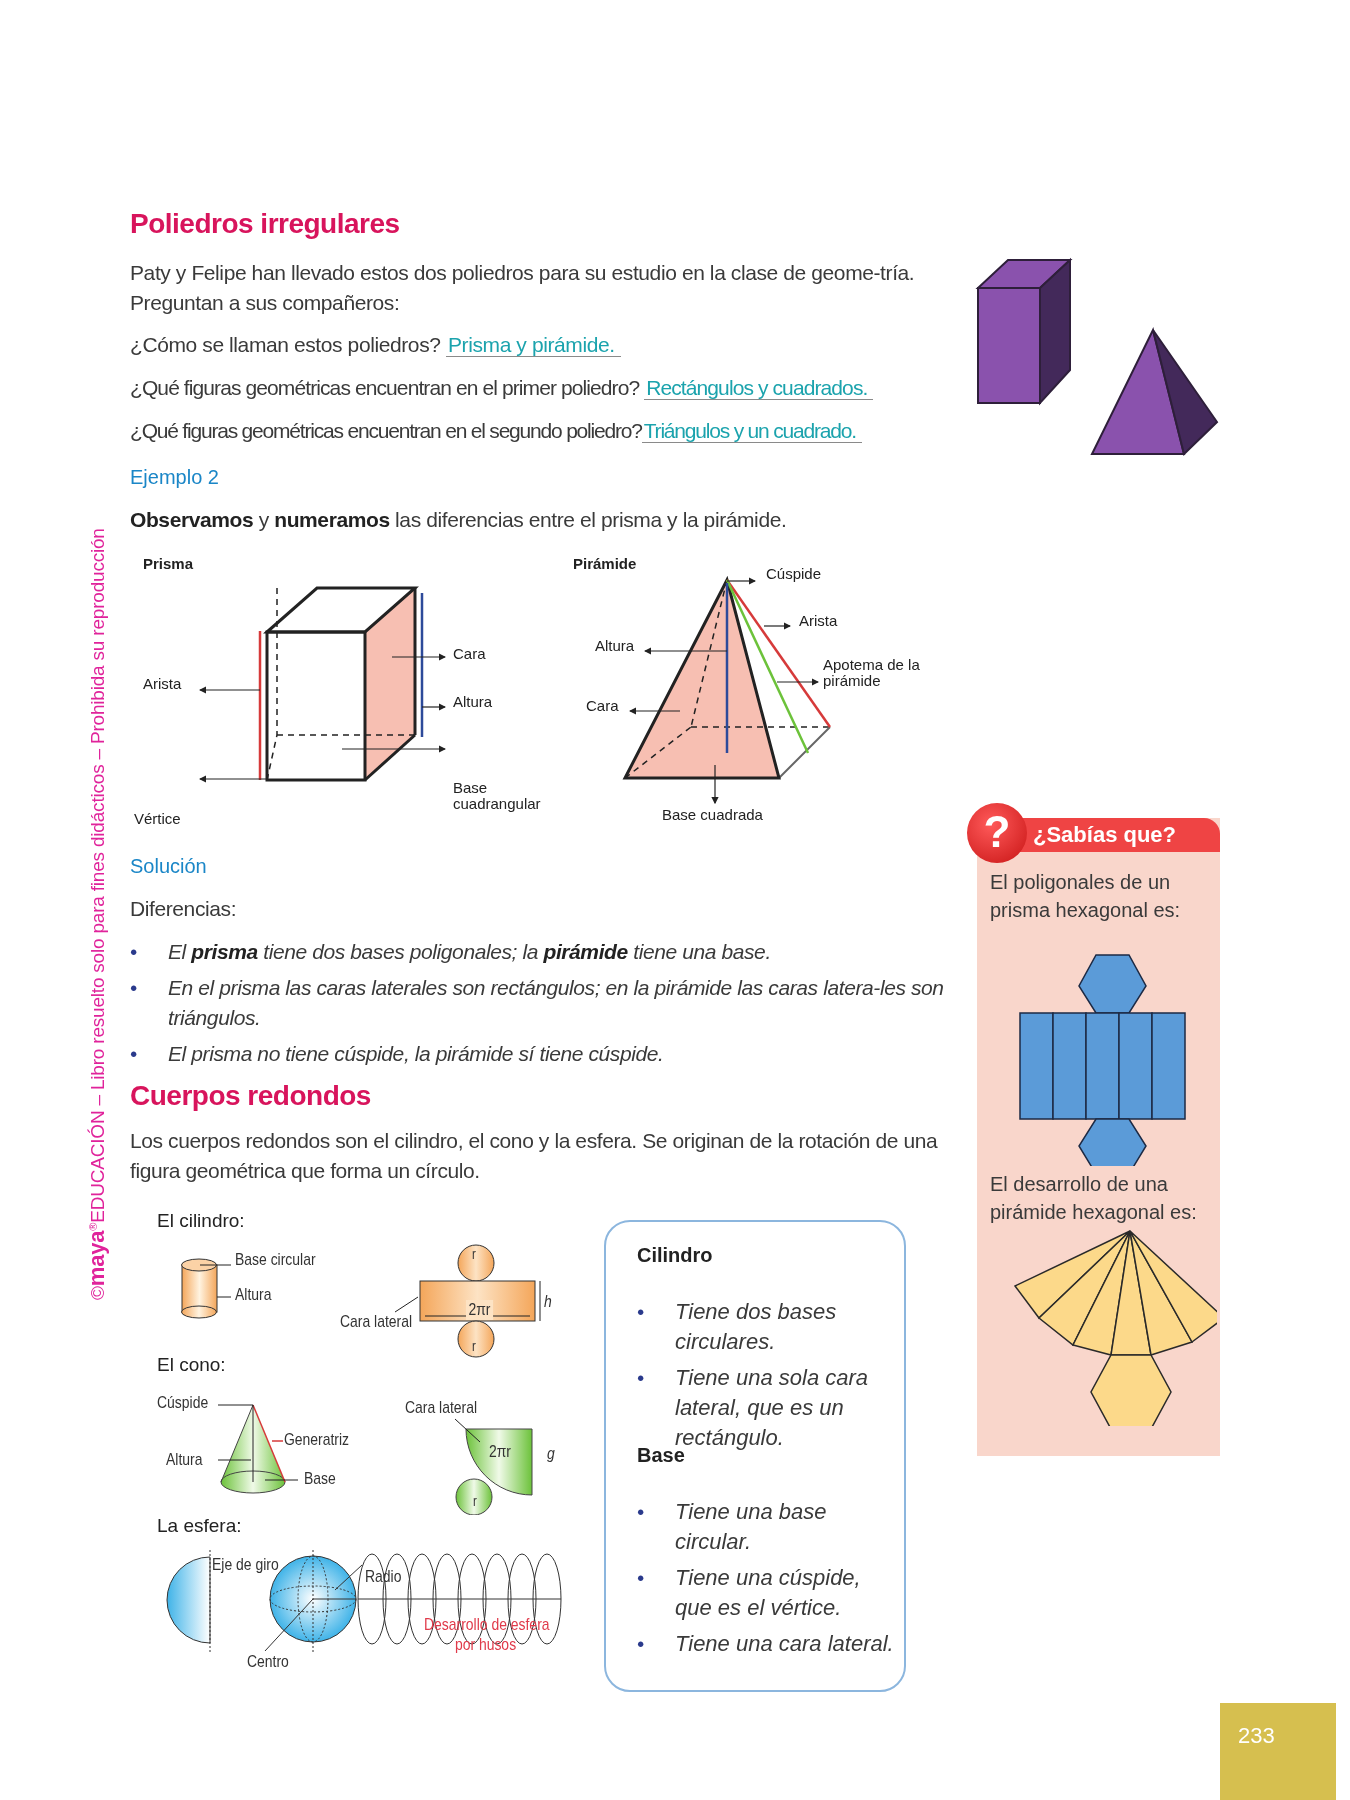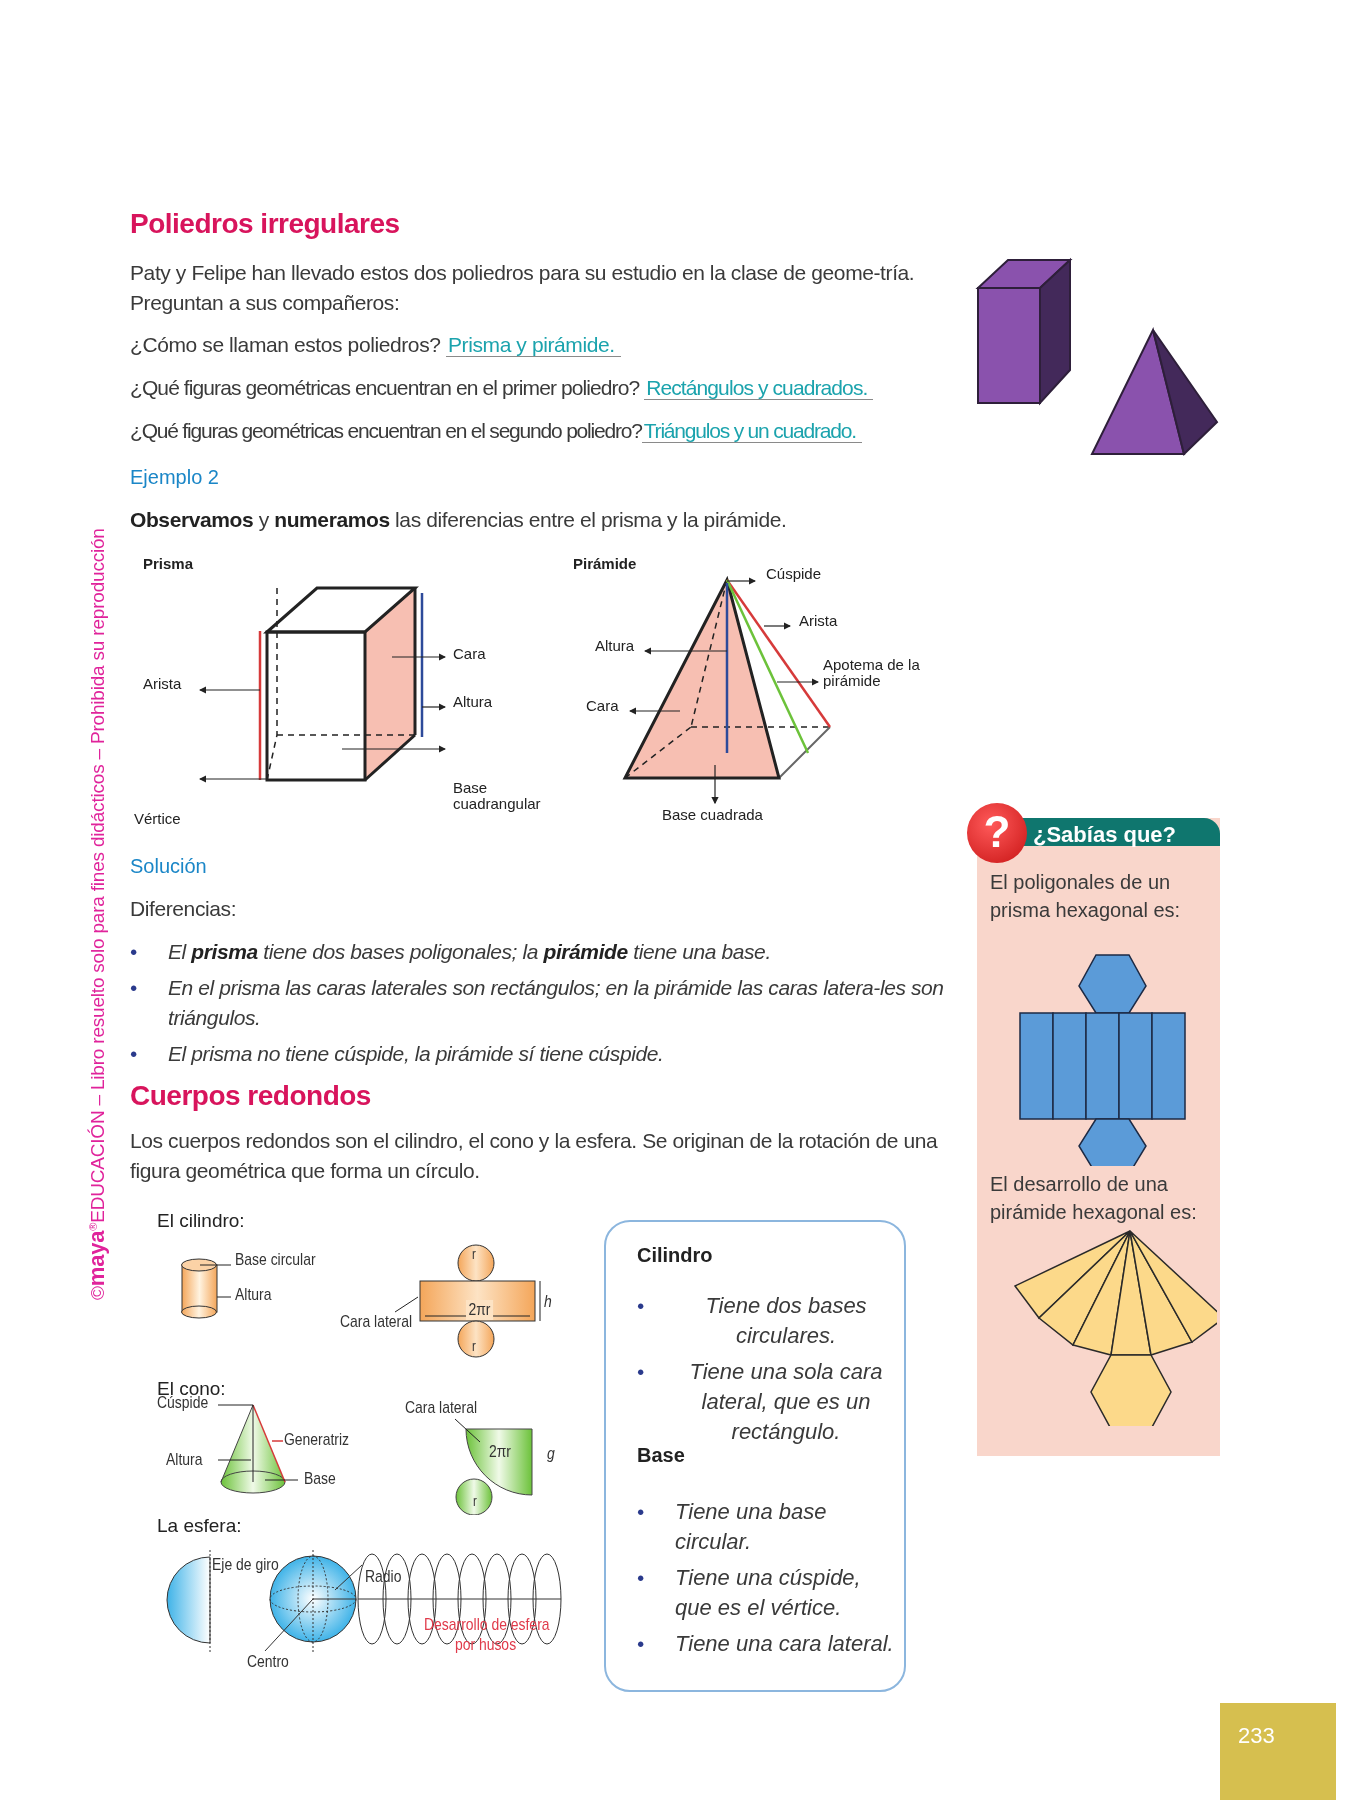--- a/index.html
+++ b/index.html
@@ -17,21 +17,21 @@
   ul.bul li { position:relative; padding-left:38px; margin-bottom:6px;font-style:italic; }
   ul.bul li::before { content:"•"; position:absolute; left:0; color:#2a3a8c; font-size:20px; }
   .sidebar-text { position:absolute; left:84px; top:1300px; transform-origin:left top; transform:rotate(-90deg);
                   white-space:nowrap; color:#e0239b; font-size:19px; letter-spacing:-0.2px; }
   .sidebar-text b { font-size:22px; }
   .info-box { position:absolute; left:604px; top:1220px; width:302px; height:472px; border:2px solid #8cb6de;
               border-radius:26px; box-sizing:border-box; background:#fff; }
   .info-box h4 { margin:0; font-size:20px; color:#222; font-weight:bold; }
   .info-box ul.bul li { font-size:22px; line-height:30px; color:#3a3a3a; margin-bottom:6px; }
   .sabias { position:absolute; left:977px; top:818px; width:243px; height:638px; background:#f9d6cb; }
-  .sabias-head { position:absolute; left:40px; top:0; width:203px; height:28px; background:#0f766e;
+  .sabias-head { position:absolute; left:40px; top:0; width:203px; height:34px; background:#ef4444;
                  border-top-right-radius:16px; color:#fff; font-weight:bold; font-size:22px; line-height:34px;
                  padding-left:16px; box-sizing:border-box; }
   .qmark { position:absolute; left:-10px; top:-15px; width:60px; height:60px; border-radius:50%;
            background:radial-gradient(circle at 40% 35%, #ff5a5a, #c81414); color:#fff; font-size:44px;
            font-weight:bold; text-align:center; line-height:58px; }
   .sabias p { position:absolute; left:13px; margin:0; font-size:20px; line-height:28px; color:#3a3a3a; }
   .page-num { position:absolute; left:1220px; top:1703px; width:116px; height:97px; background:#d6bf4f;
               color:#fff; font-size:22px; padding:20px 0 0 18px; box-sizing:border-box; }
 </style>
 </head>
@@ -180,21 +180,21 @@
   <line x1="278" y1="57" x2="255" y2="72" stroke="#222" stroke-width="1"></line>
 </svg>
 <div class="abs narrow" style="left:235px;top:1250px;">Base circular</div>
 <div class="abs narrow" style="left:235px;top:1285px;">Altura</div>
 <div class="abs narrow" style="left:340px;top:1312px;">Cara lateral</div>
 <div class="abs narrow" style="left:466px;top:1300px;background:#fde3c4;padding:0 3px;">2πr</div>
 <div class="abs narrow" style="left:544px;top:1292px;font-style:italic;">h</div>
 <div class="abs narrow" style="left:472px;top:1246px;font-size:14px;">r</div>
 <div class="abs narrow" style="left:472px;top:1338px;font-size:14px;">r</div>
 
-<div class="abs" style="left:157px;top:1354px;font-size:19px;color:#222;margin-top:24px;">El cono:</div>
+<div class="abs" style="left:157px;top:1354px;font-size:19px;color:#222;">El cono:</div>
 <svg class="abs" style="left:140px;top:1385px;" width="440" height="130">
   <defs>
     <linearGradient id="gg" x1="0" x2="1">
         <stop offset="0" stop-color="#6cc23a"></stop>
         <stop offset="0.5" stop-color="#f0fae8"></stop>
         <stop offset="1" stop-color="#6cc23a"></stop>
       </linearGradient>
   </defs>
   <polygon points="113,20 81,97 145,97" fill="url(#gg)"></polygon>
   <ellipse cx="113" cy="97" rx="32" ry="11" fill="url(#gg)" stroke="#444" stroke-width="1"></ellipse>
@@ -255,21 +255,21 @@
 <div class="abs narrow" style="left:365px;top:1567px;">Radio</div>
 <div class="abs narrow" style="left:247px;top:1652px;">Centro</div>
 <div class="abs narrow" style="left:424px;top:1615px;color:#e03a4a;font-size:17px;line-height:20px;text-align:center;width:150px;">
   <div>Desarrollo de esfera</div>
   <div>por husos</div>
 </div>
 
 <div class="info-box">
   <div style="position:absolute;left:31px;top:22px;width:260px;">
     <h4>Cilindro</h4>
-    <ul class="bul" style="margin-top:24px;text-align:center;">
+    <ul class="bul" style="margin-top:30px;">
       <li>Tiene dos bases circulares.</li>
       <li>Tiene una sola cara lateral, que es un rectángulo.</li>
     </ul>
   </div>
   <div style="position:absolute;left:31px;top:222px;width:260px;">
     <h4>Base</h4>
     <ul class="bul" style="margin-top:30px;">
       <li>Tiene una base circular.</li>
       <li>Tiene una cúspide, que es el vértice.</li>
       <li>Tiene una cara lateral.</li>

